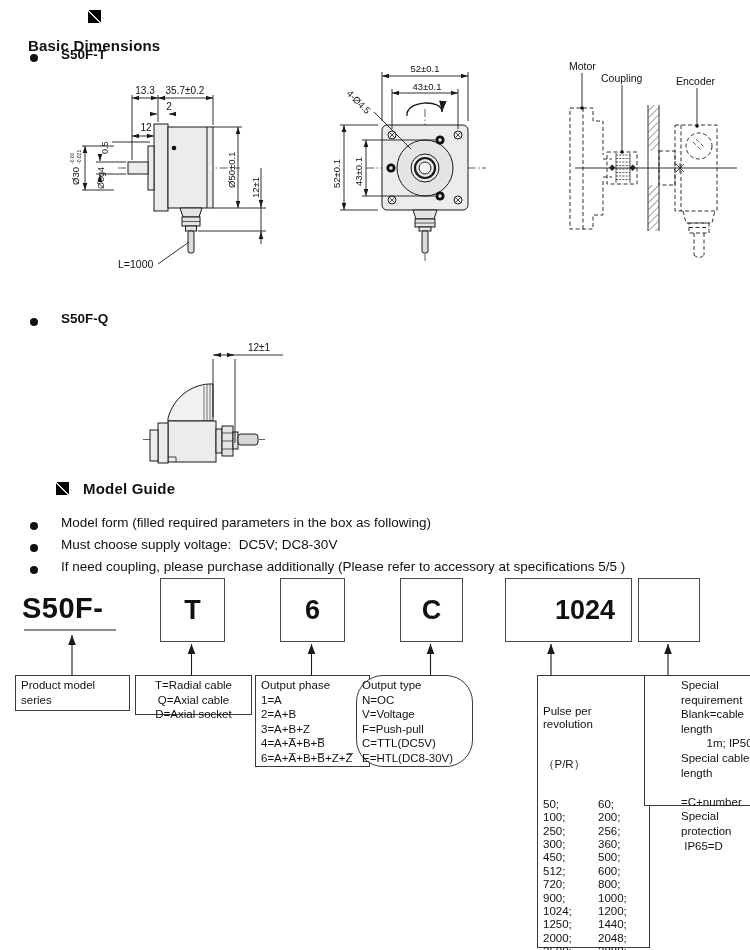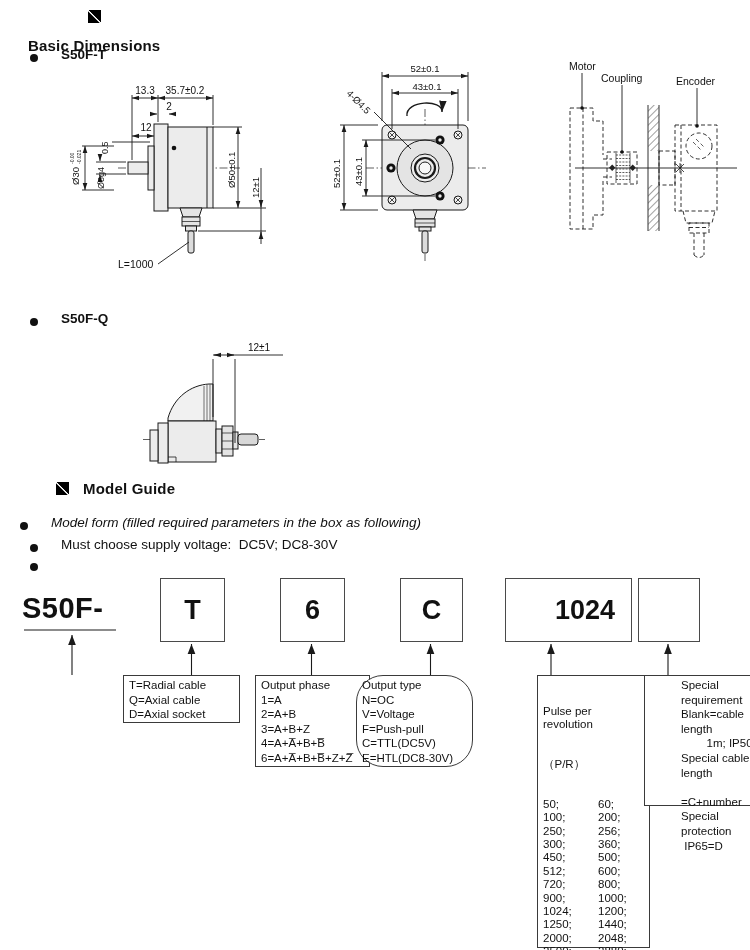--- a/index.html
+++ b/index.html
@@ -276,30 +276,31 @@
       <line x1="100" y1="26" x2="100" y2="110"></line>
     </g>
     <text x="124" y="18" text-anchor="middle" font-size="10">12±1</text>
   </svg>
 
   <div class="abs hdr" style="left:28px;top:480px;margin-left:28px;">
     <span class="sq"></span>
     <span>Model Guide</span>
   </div>
 
-  <div class="abs bullet-row" style="left:20px;top:500px;width:700px;font-style:italic;">
+  <div class="abs bullet-row" style="left:30px;top:500px;width:700px;">
     <span class="dot"></span>
     <span>Model form (filled required parameters in the box as following)</span>
   </div>
   <div class="abs bullet-row" style="left:30px;top:522px;width:700px;">
     <span class="dot"></span>
     <span>Must choose supply voltage:  DC5V; DC8-30V</span>
   </div>
   <div class="abs bullet-row" style="left:30px;top:544px;width:700px;">
     <span class="dot"></span>
+    <span>If need coupling, please purchase additionally (Please refer to accessory at specifications 5/5 )</span>
   </div>
 
   <div class="abs" style="left:0;top:568px;width:750px;height:382px;">
     <svg class="abs" style="left:0;top:0;" width="750" height="382" viewBox="0 0 750 382">
       <defs>
         <marker id="arM" viewBox="0 0 10 8" refX="9" refY="4" markerWidth="10" markerHeight="9" orient="auto-start-reverse">
           <path d="M0,0.5 L9,4 L0,7.5 Z" fill="#1a1a1a"></path>
         </marker>
       </defs>
       <g stroke="#1a1a1a" stroke-width="1.1" fill="none">
@@ -313,21 +314,22 @@
       </g>
     </svg>
 
     <div class="prefix">S50F-</div>
     <div class="mbox" style="left:160px;width:63px;">T</div>
     <div class="mbox" style="left:280px;width:63px;">6</div>
     <div class="mbox" style="left:400px;width:61px;">C</div>
     <div class="mbox" style="left:505px;width:92px;padding-left:33px;">1024</div>
     <div class="mbox" style="left:638px;width:60px;"></div>
 
-    <div class="desc" style="left:123px;width:117px;height:48px;"><div>T=Radial cable</div><div>Q=Axial cable</div><div>D=Axial socket</div></div>
+    <div class="desc" style="left:15px;width:115px;height:36px;"><div>Product model</div><div>series</div></div>
+    <div class="desc" style="left:135px;width:117px;height:40px;text-align:center;"><div>T=Radial cable</div><div>Q=Axial cable</div><div>D=Axial socket</div></div>
     <div class="desc" style="left:255px;width:115px;height:92px;"><div>Output phase</div><div>1=A</div><div>2=A+B</div><div>3=A+B+Z</div><div>4=A+A̅+B+B̅</div><div>6=A+A̅+B+B̅+Z+Z̅</div></div>
     <div class="desc" style="left:356px;width:117px;height:92px;border-radius:27px;"><div>Output type</div><div>N=OC</div><div>V=Voltage</div><div>F=Push-pull</div><div>C=TTL(DC5V)</div><div>E=HTL(DC8-30V)</div></div>
     <div class="desc" id="d5" style="left:495px;width:113px;height:273px;">
       <div>Pulse per revolution</div>
       <div>（P/R）</div>
       <div><div class="prow"><span>50;</span><span>60;</span></div><div class="prow"><span>100;</span><span>200;</span></div><div class="prow"><span>250;</span><span>256;</span></div><div class="prow"><span>300;</span><span>360;</span></div><div class="prow"><span>450;</span><span>500;</span></div><div class="prow"><span>512;</span><span>600;</span></div><div class="prow"><span>720;</span><span>800;</span></div><div class="prow"><span>900;</span><span>1000;</span></div><div class="prow"><span>1024;</span><span>1200;</span></div><div class="prow"><span>1250;</span><span>1440;</span></div><div class="prow"><span>2000;</span><span>2048;</span></div><div class="prow"><span>2500;</span><span>2880;</span></div></div>
       
     </div>
     <div class="desc" style="left:644px;width:120px;height:131px;padding-left:36px;"><div>Special requirement</div><div>Blank=cable length</div><div>        1m; IP50</div><div>Special cable length</div><div>        =C+number</div><div>Special protection</div><div> IP65=D</div></div>
   </div>

